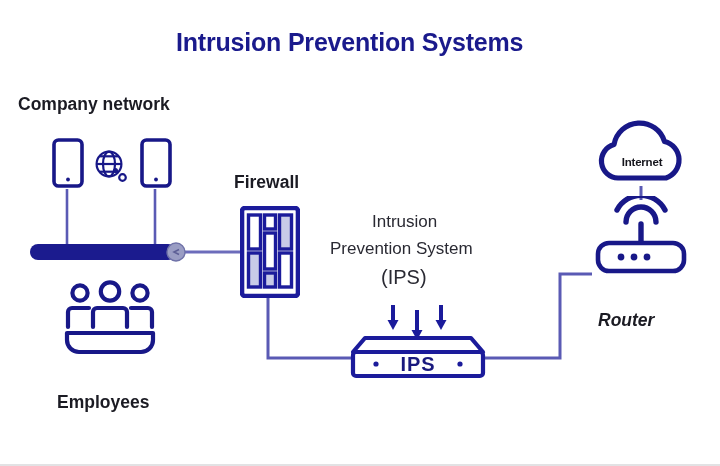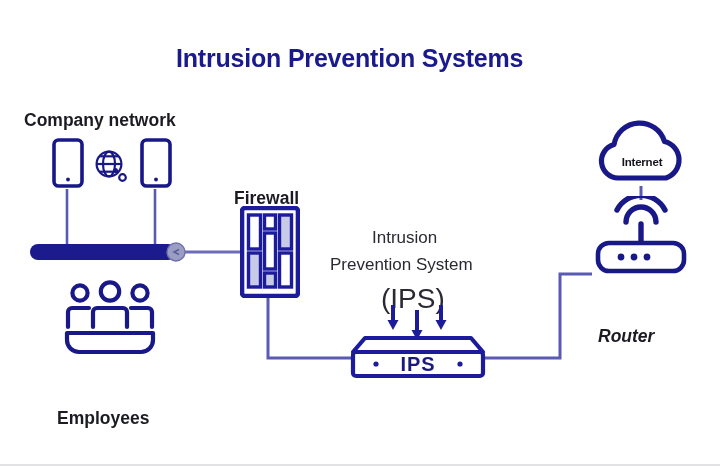--- a/index.html
+++ b/index.html
@@ -27,21 +27,20 @@
   }
   .svg-layer {
     position: absolute;
     left: 0;
     top: 0;
   }
   .txt {
     position: absolute;
     white-space: pre;
     line-height: 1.18;
-    margin-top: 16px;
   }
   .title-text {
     font-size: 25px;
     font-weight: bold;
     color: #1a1a8c;
     letter-spacing: -0.2px;
   }
   .section-label {
     font-size: 17.5px;
     font-weight: bold;
@@ -80,21 +79,21 @@
 
       <path d="M 268 296 L 268 358 L 352 358" fill="none" stroke="#5a5ab4" stroke-width="3"></path>
 
       <path d="M 483 358 L 560 358 L 560 274 L 592 274" fill="none" stroke="#5a5ab4" stroke-width="3"></path>
 
       <line x1="641" y1="200" x2="641" y2="186" stroke="#5a5ab4" stroke-width="3"></line>
     </svg>
 
     <div class="txt title-text" style="left:176px; top:28px;">Intrusion Prevention Systems</div>
 
-    <div class="txt section-label" style="left:24px; top:94px;">Company network</div>
+    <div class="txt section-label" style="left:18px; top:94px;">Company network</div>
 
     <svg class="svg-layer" style="left:52px; top:138px;" width="32" height="50">
       <rect x="2" y="2" width="28" height="46" rx="4.5" ry="4.5" fill="#ffffff" stroke="#181888" stroke-width="3.6"></rect>
       <circle cx="16" cy="41.5" r="1.9" fill="#181888"></circle>
     </svg>
 
     <svg class="svg-layer" style="left:93px; top:148px;" width="38" height="38">
       <g fill="none" stroke="#181888" stroke-width="2.2">
         <circle cx="16" cy="16" r="12.4"></circle>
         <ellipse cx="16" cy="16" rx="6" ry="12.4"></ellipse>
@@ -145,21 +144,21 @@
 
       <rect x="24.5" y="27" width="11" height="36" fill="#ffffff" stroke="#1b1b9b" stroke-width="3.4"></rect>
 
       <rect x="8.5" y="47" width="12" height="34" fill="#c8cbe8" stroke="#1b1b9b" stroke-width="3.4"></rect>
       <rect x="39.5" y="47" width="12" height="34" fill="#ffffff" stroke="#1b1b9b" stroke-width="3.4"></rect>
       <rect x="24.5" y="67" width="11" height="14" fill="#c8cbe8" stroke="#1b1b9b" stroke-width="3.4"></rect>
     </svg>
 
     <div class="txt plain-label" style="left:372px; top:212px;text-align:center;">Intrusion</div>
     <div class="txt plain-label" style="left:330px; top:239px;">Prevention System</div>
-    <div class="txt plain-label" style="left:381px; top:266px; font-size:28px;">(IPS)</div>
+    <div class="txt plain-label" style="left:381px; top:266px; font-size:20px;">(IPS)</div>
 
     <svg class="svg-layer" style="left:386px; top:303px;" width="62" height="42">
       <g stroke="#1b1b9b" stroke-width="4" fill="#1b1b9b">
         <line x1="7" y1="2" x2="7" y2="19"></line>
         <path d="M 1.5 17 L 12.5 17 L 7 27 Z" stroke="none"></path>
         <line x1="31" y1="7" x2="31" y2="29"></line>
         <path d="M 25.5 27 L 36.5 27 L 31 37 Z" stroke="none"></path>
         <line x1="55" y1="2" x2="55" y2="19"></line>
         <path d="M 49.5 17 L 60.5 17 L 55 27 Z" stroke="none"></path>
       </g>

